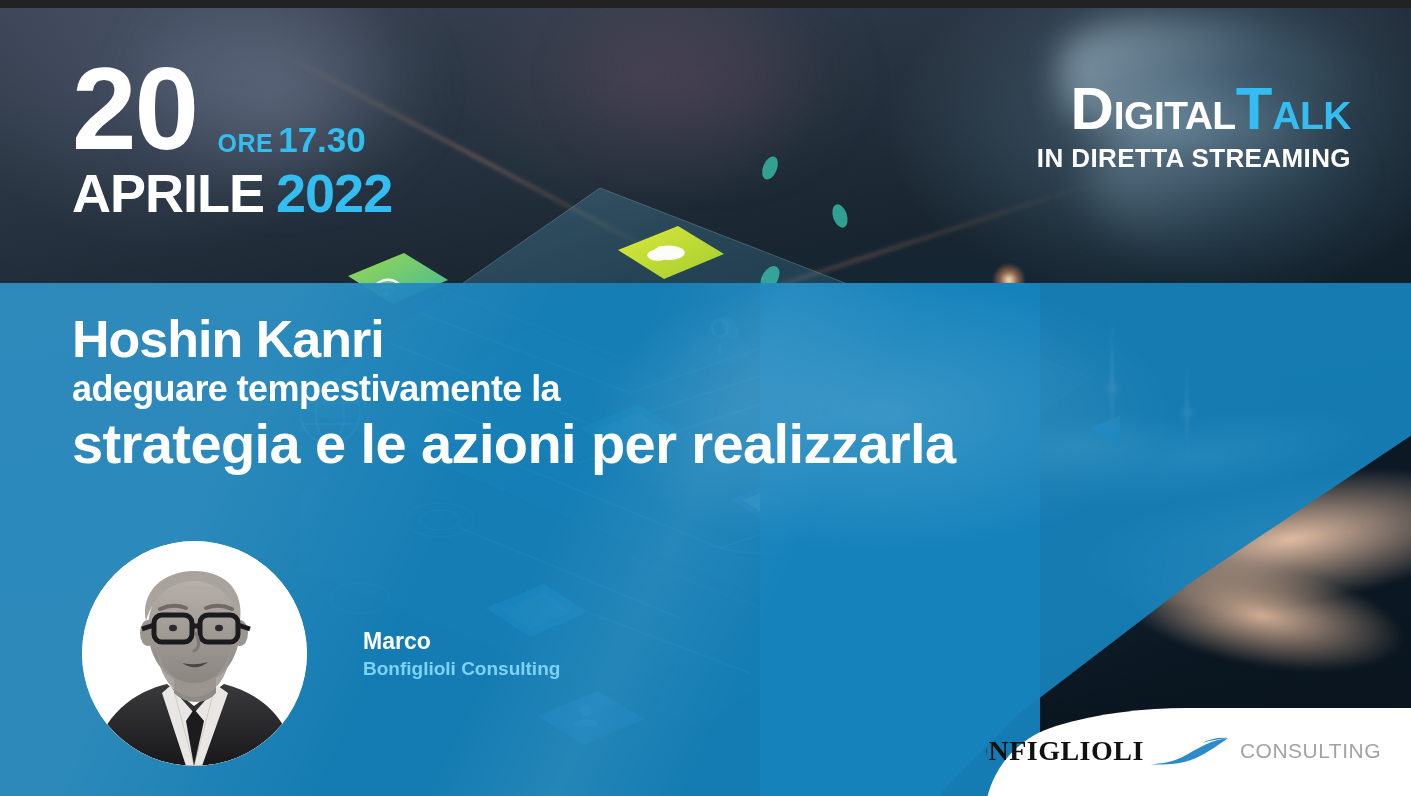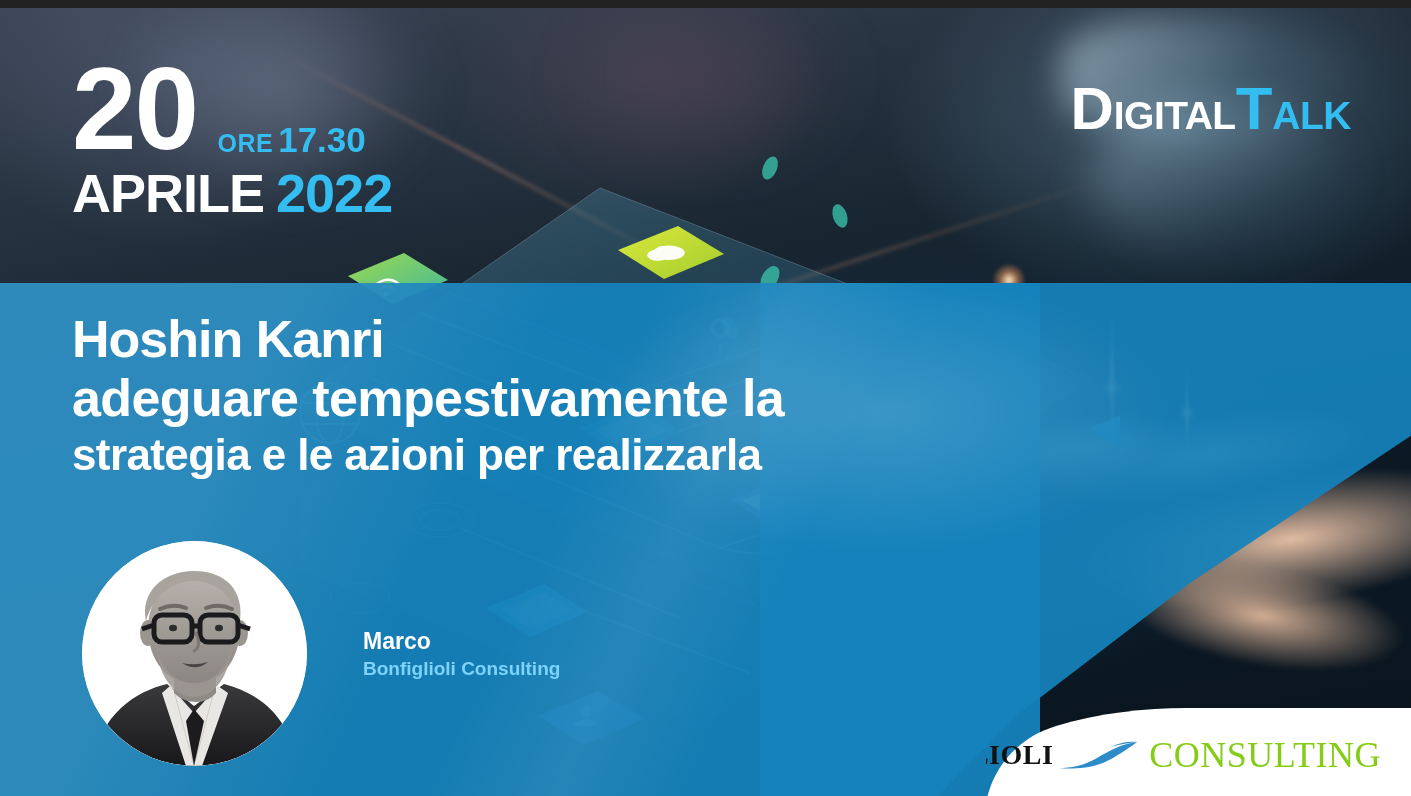--- a/index.html
+++ b/index.html
@@ -82,39 +82,39 @@
 
   .brand{position:absolute;right:60px;top:72px;text-align:right;color:#fff;}
   .brand-main{font-weight:700;line-height:.95;white-space:nowrap;}
   .brand-main .big{font-size:60px;}
   .brand-main .sm{font-size:39px;letter-spacing:-.5px;}
   .brand-main .cy{color:#33bdf0;}
   .brand-sub{font-size:26px;font-weight:700;letter-spacing:.4px;margin-top:6px;white-space:nowrap;}
 
   .title{position:absolute;left:72px;top:305px;color:#fff;}
   .t1{font-size:52px;font-weight:700;line-height:1.02;letter-spacing:-1px;}
-  .t2{font-size:52px;font-weight:700;line-height:1.18;letter-spacing:-.6px;margin-top:2px;}
-  .t3{font-size:44px;font-weight:700;line-height:1.18;letter-spacing:-.6px;}
+  .t2{font-size:36px;font-weight:700;line-height:1.18;letter-spacing:-.6px;margin-top:2px;}
+  .t3{font-size:56px;font-weight:700;line-height:1.18;letter-spacing:-.6px;}
 
   .avatar{position:absolute;left:82px;top:533px;width:225px;height:225px;border-radius:50%;
     background:#fff;overflow:hidden;}
   .avsvg{position:absolute;left:0;top:0;}
 
   .speaker{position:absolute;left:363px;top:618px;}
   .sp-first{font-size:23px;font-weight:700;color:#fff;line-height:1.32;}
   .sp-last{font-size:23px;font-weight:700;color:#fff;line-height:1.32;}
   .sp-role{font-size:19px;font-weight:700;color:#0d2438;line-height:1.4;margin-top:3px;}
   .sp-org{font-size:19px;font-weight:700;color:#7dd3fc;line-height:1.4;}
 
   
   .logo-panel{position:absolute;left:986px;top:700px;width:425px;height:96px;overflow:hidden;}
   .logo-inner{position:absolute;right:30px;top:26px;display:flex;align-items:center;gap:0px;}
   .lg-bon{font-family:"Liberation Serif", serif;font-weight:700;font-size:28px;color:#111;
     letter-spacing:.5px;white-space:nowrap;}
-  .lg-con{font-family:Liberation Serif, serif;font-weight:400;font-size:36px;color:#84cc16;
+  .lg-con{font-family:Liberation Sans, sans-serif;font-weight:400;font-size:21px;color:#a3a3a3;
     letter-spacing:.5px;white-space:nowrap;margin-left:2px;}
   .lg-swoosh{margin:0 4px;}
 </style>
 </head>
 <body>
 
 <div class="stage">
 
   <div class="bg-dark"></div>
   <div class="bg-blur-c"></div>
@@ -285,20 +285,21 @@
     <span class="d-time">
       <span class="d-ore">ORE</span><span class="d-hour">17.30</span>
     </span>
     <div class="d-month-row">
       <span class="d-month">APRILE</span><span class="d-year">2022</span>
     </div>
   </div>
 
   <div class="brand">
     <div class="brand-main"><span class="big">D</span><span class="sm">IGITAL</span><span class="big cy">T</span><span class="sm cy">ALK</span></div>
+    <div class="brand-sub">IN DIRETTA STREAMING</div>
   </div>
 
   <div class="title">
     <div class="t1">Hoshin Kanri</div>
     <div class="t2">adeguare tempestivamente la</div>
     <div class="t3">strategia e le azioni per realizzarla</div>
   </div>
 
   <div class="avatar">
     <svg class="avsvg" width="225" height="225" viewBox="0 0 225 225">

